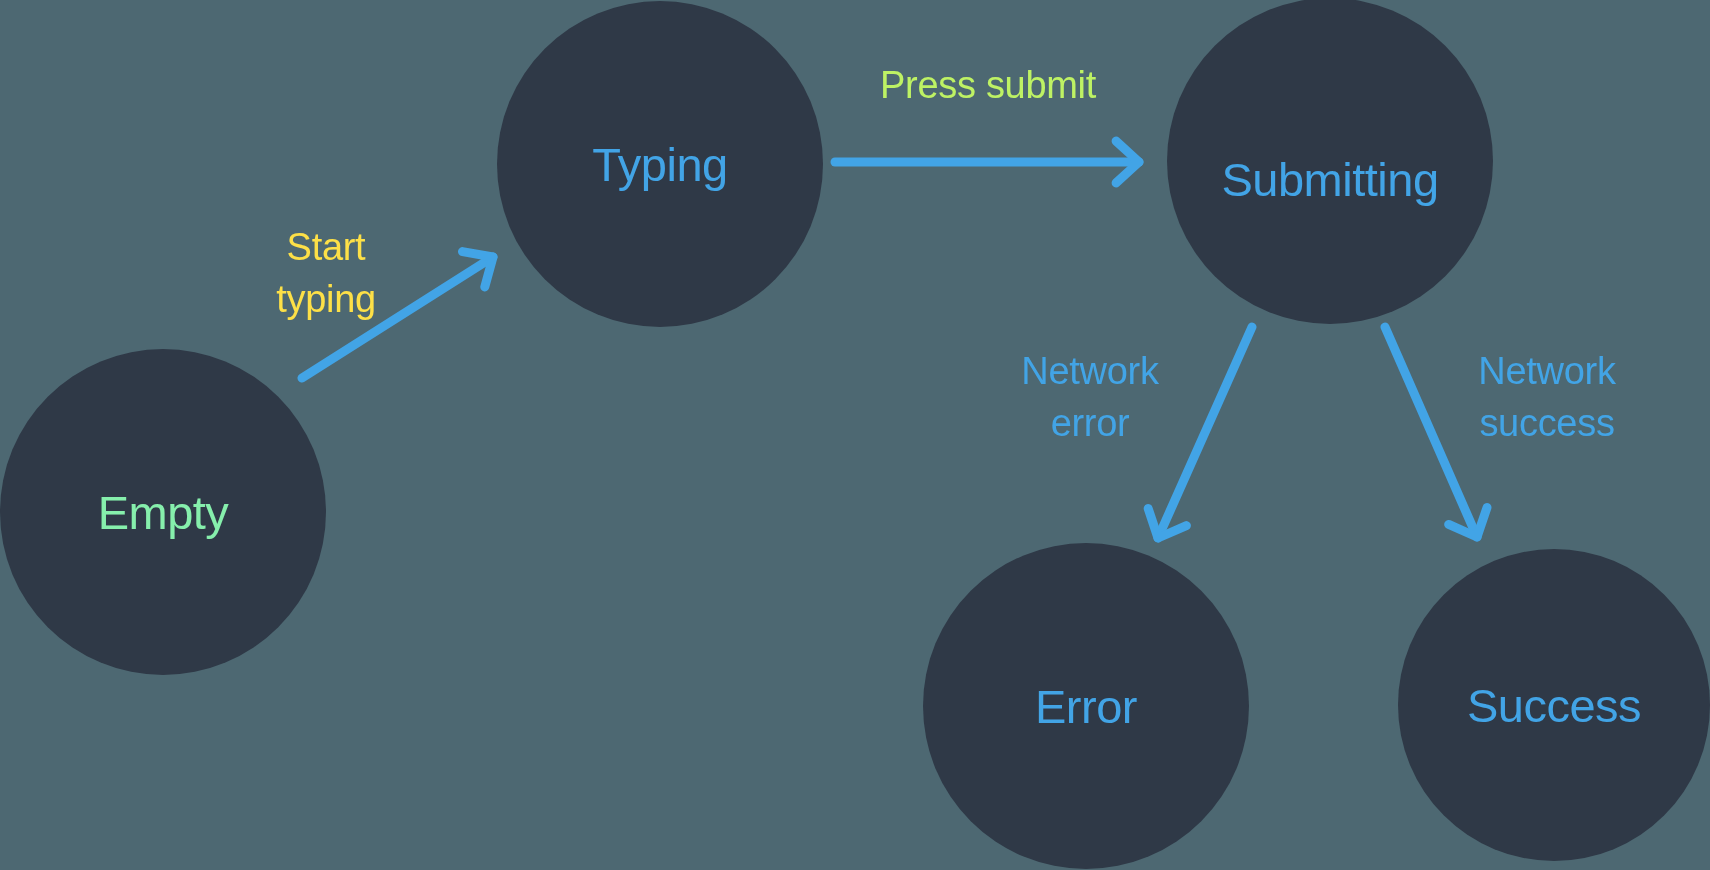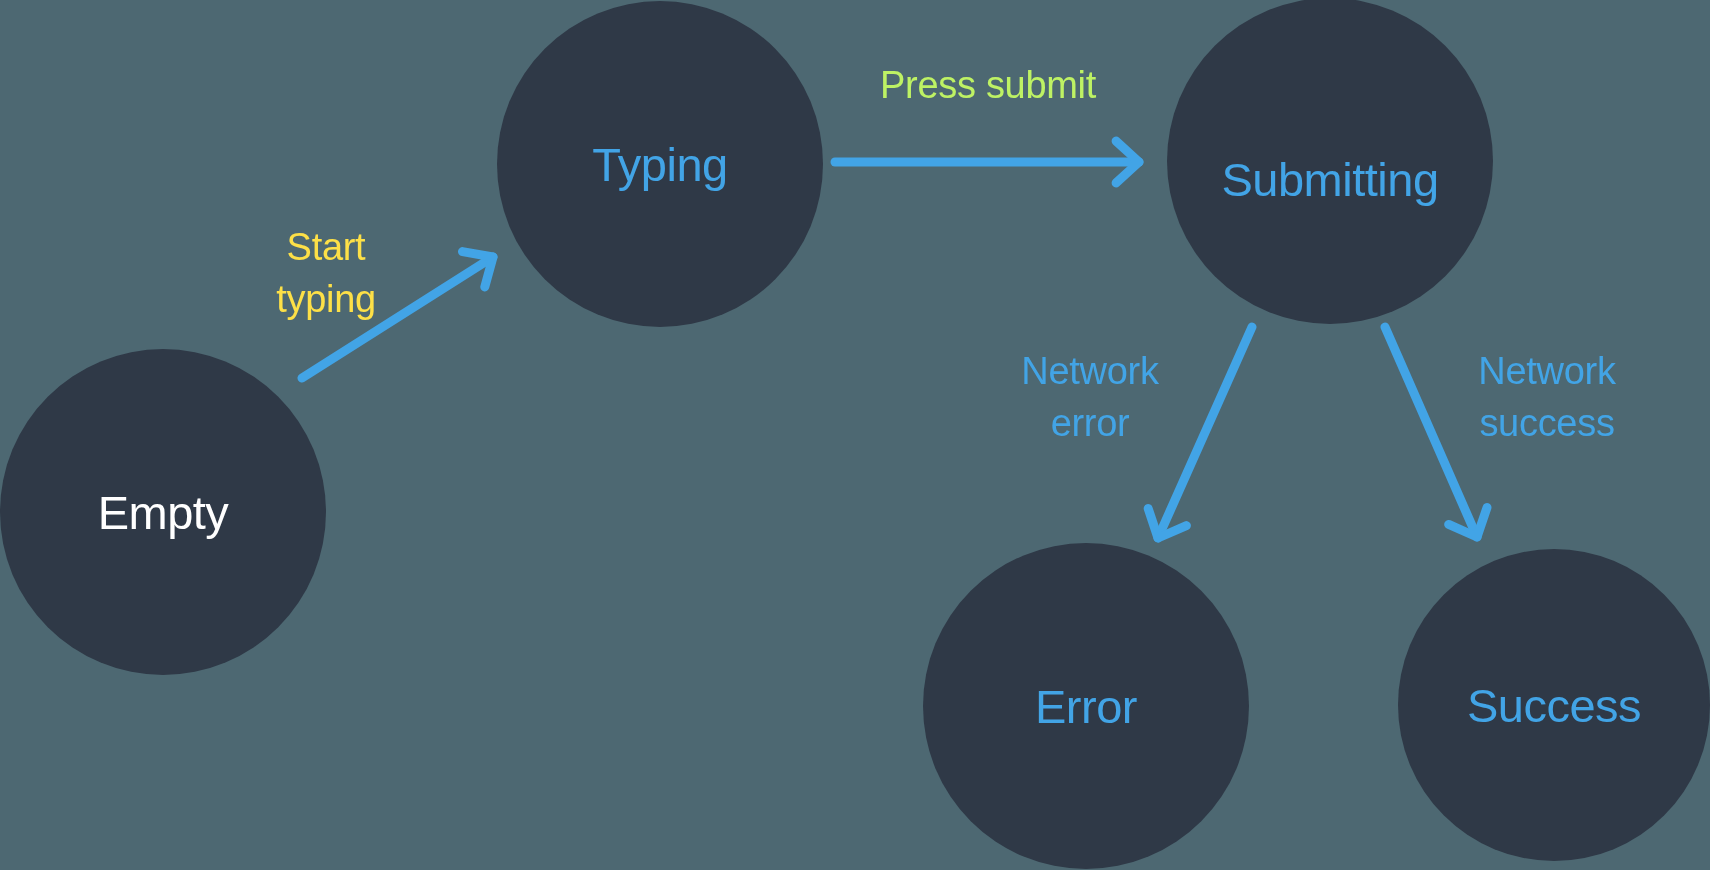--- a/index.html
+++ b/index.html
@@ -60,21 +60,21 @@
         <line x1="1252" y1="327" x2="1158" y2="538" stroke="#42a4e6" stroke-width="9" stroke-linecap="round"></line>
         <path d="M1148.2 508.6 L1158 538 L1186.4 525.6" fill="none" stroke="#42a4e6" stroke-width="9" stroke-linecap="round" stroke-linejoin="round"></path>
       </g>
       <g>
         <line x1="1385" y1="327" x2="1477" y2="537" stroke="#42a4e6" stroke-width="9" stroke-linecap="round"></line>
         <path d="M1448.7 524.4 L1477 537 L1487.0 507.6" fill="none" stroke="#42a4e6" stroke-width="9" stroke-linecap="round" stroke-linejoin="round"></path>
       </g>
     </svg>
   <div id="nodes-layer">
       <div class="node" style="left: 0px; top: 349px; width: 326px; height: 326px; background: rgb(47, 57, 71);">
-        <span class="node-label" style="color: #ffffff;">Empty</span>
+        <span class="node-label" style="color: #86efac;">Empty</span>
       </div>
       <div class="node" style="left: 497px; top: 1px; width: 326px; height: 326px; background: rgb(47, 57, 71);">
         <span class="node-label" style="color: rgb(66, 164, 230);">Typing</span>
       </div>
       <div class="node" style="left: 1167px; top: -2px; width: 326px; height: 326px; background: rgb(47, 57, 71);">
         <span class="node-label" style="color: rgb(66, 164, 230); margin-top: 36px;">Submitting</span>
       </div>
       <div class="node" style="left: 923px; top: 543px; width: 326px; height: 326px; background: rgb(47, 57, 71);">
         <span class="node-label" style="color: rgb(66, 164, 230);">Error</span>
       </div>

